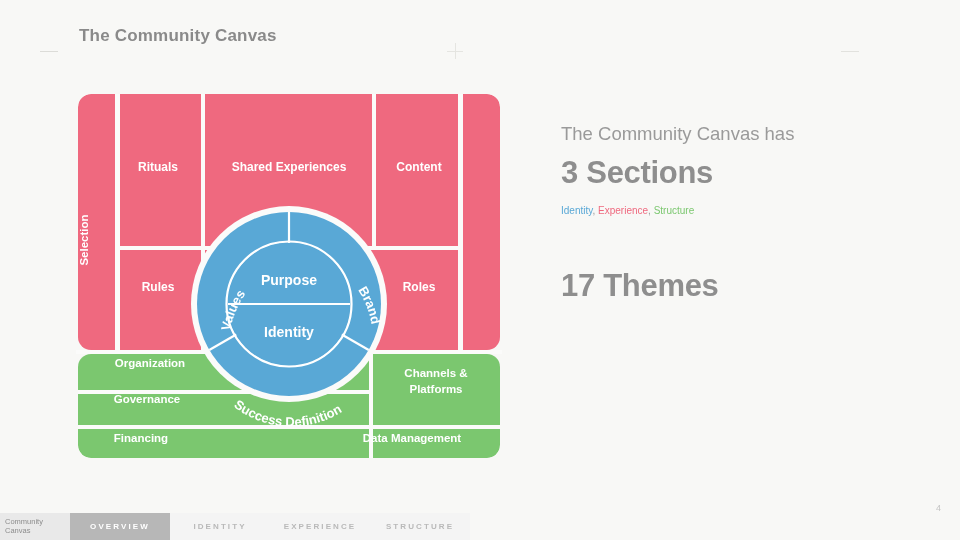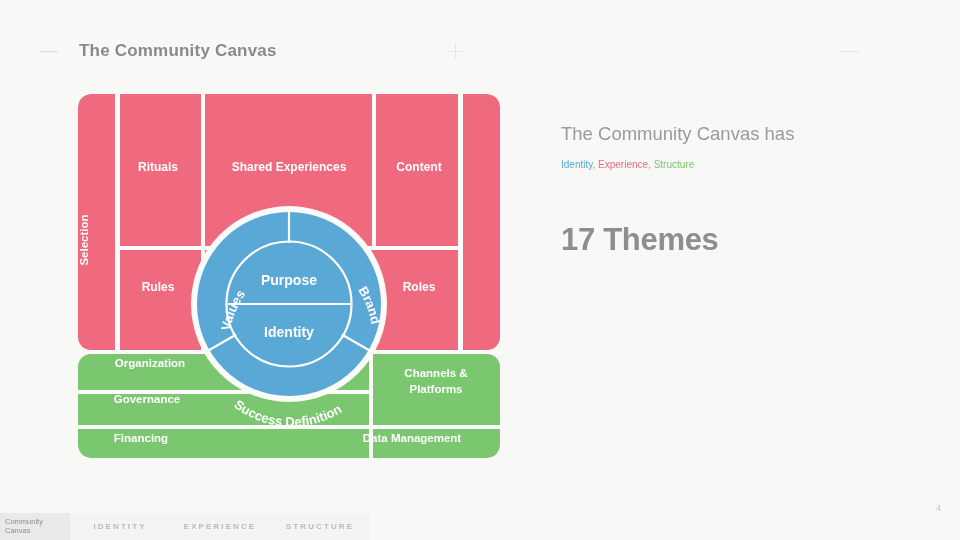--- a/index.html
+++ b/index.html
@@ -29,21 +29,21 @@
     width: 16px; height: 16px;
   }
   .crop-plus:before, .crop-plus:after {
     content: ""; position: absolute; background: #e5e5e1;
   }
   .crop-plus:before { left: 7.5px; top: 0; width: 1px; height: 16px; }
   .crop-plus:after  { left: 0; top: 7.5px; width: 16px; height: 1px; }
 
   
   #slide-title {
-    position: absolute; left: 79px; top: 41px;
+    position: absolute; left: 79px; top: 26px;
     font-size: 17px; font-weight: bold; color: #8a8a8a;
     letter-spacing: .2px;
   }
 
   
   #canvas-graphic {
     position: absolute; left: 76px; top: 92px;
     width: 426px; height: 368px;
   }
   #canvas-graphic svg { display: block; }
@@ -183,33 +183,35 @@
         <g font-family="Liberation Sans, sans-serif" fill="#ffffff" font-weight="bold" font-size="14">
           <text x="213" y="193" text-anchor="middle">Purpose</text>
           <text x="213" y="245" text-anchor="middle">Identity</text>
         </g>
       </g>
     </svg>
   </div>
 
   <div id="text-col">
     <div class="lead">The Community Canvas has</div>
+    <div class="big">3 Sections</div>
     <div class="sections-line">
       <span style="color:#59a8d6">Identity</span><span class="sep">, </span><span style="color:#ef697f">Experience</span><span class="sep">, </span><span style="color:#7bc76f">Structure</span>
     </div>
 
     <div class="block2">
       <div class="big">17 Themes</div>
     </div>
   </div>
 
   <div id="bottom-nav">
     <div id="brand-tag">
       <div>Community</div>
       <div>Canvas</div>
     </div>
+    <div class="nav-tab w1 active">OVERVIEW</div>
     <div class="nav-tab w2">IDENTITY</div>
     <div class="nav-tab w3">EXPERIENCE</div>
     <div class="nav-tab w4">STRUCTURE</div>
   </div>
 
   <div id="page-number">4</div>
 </div>
 
 </body></html>

